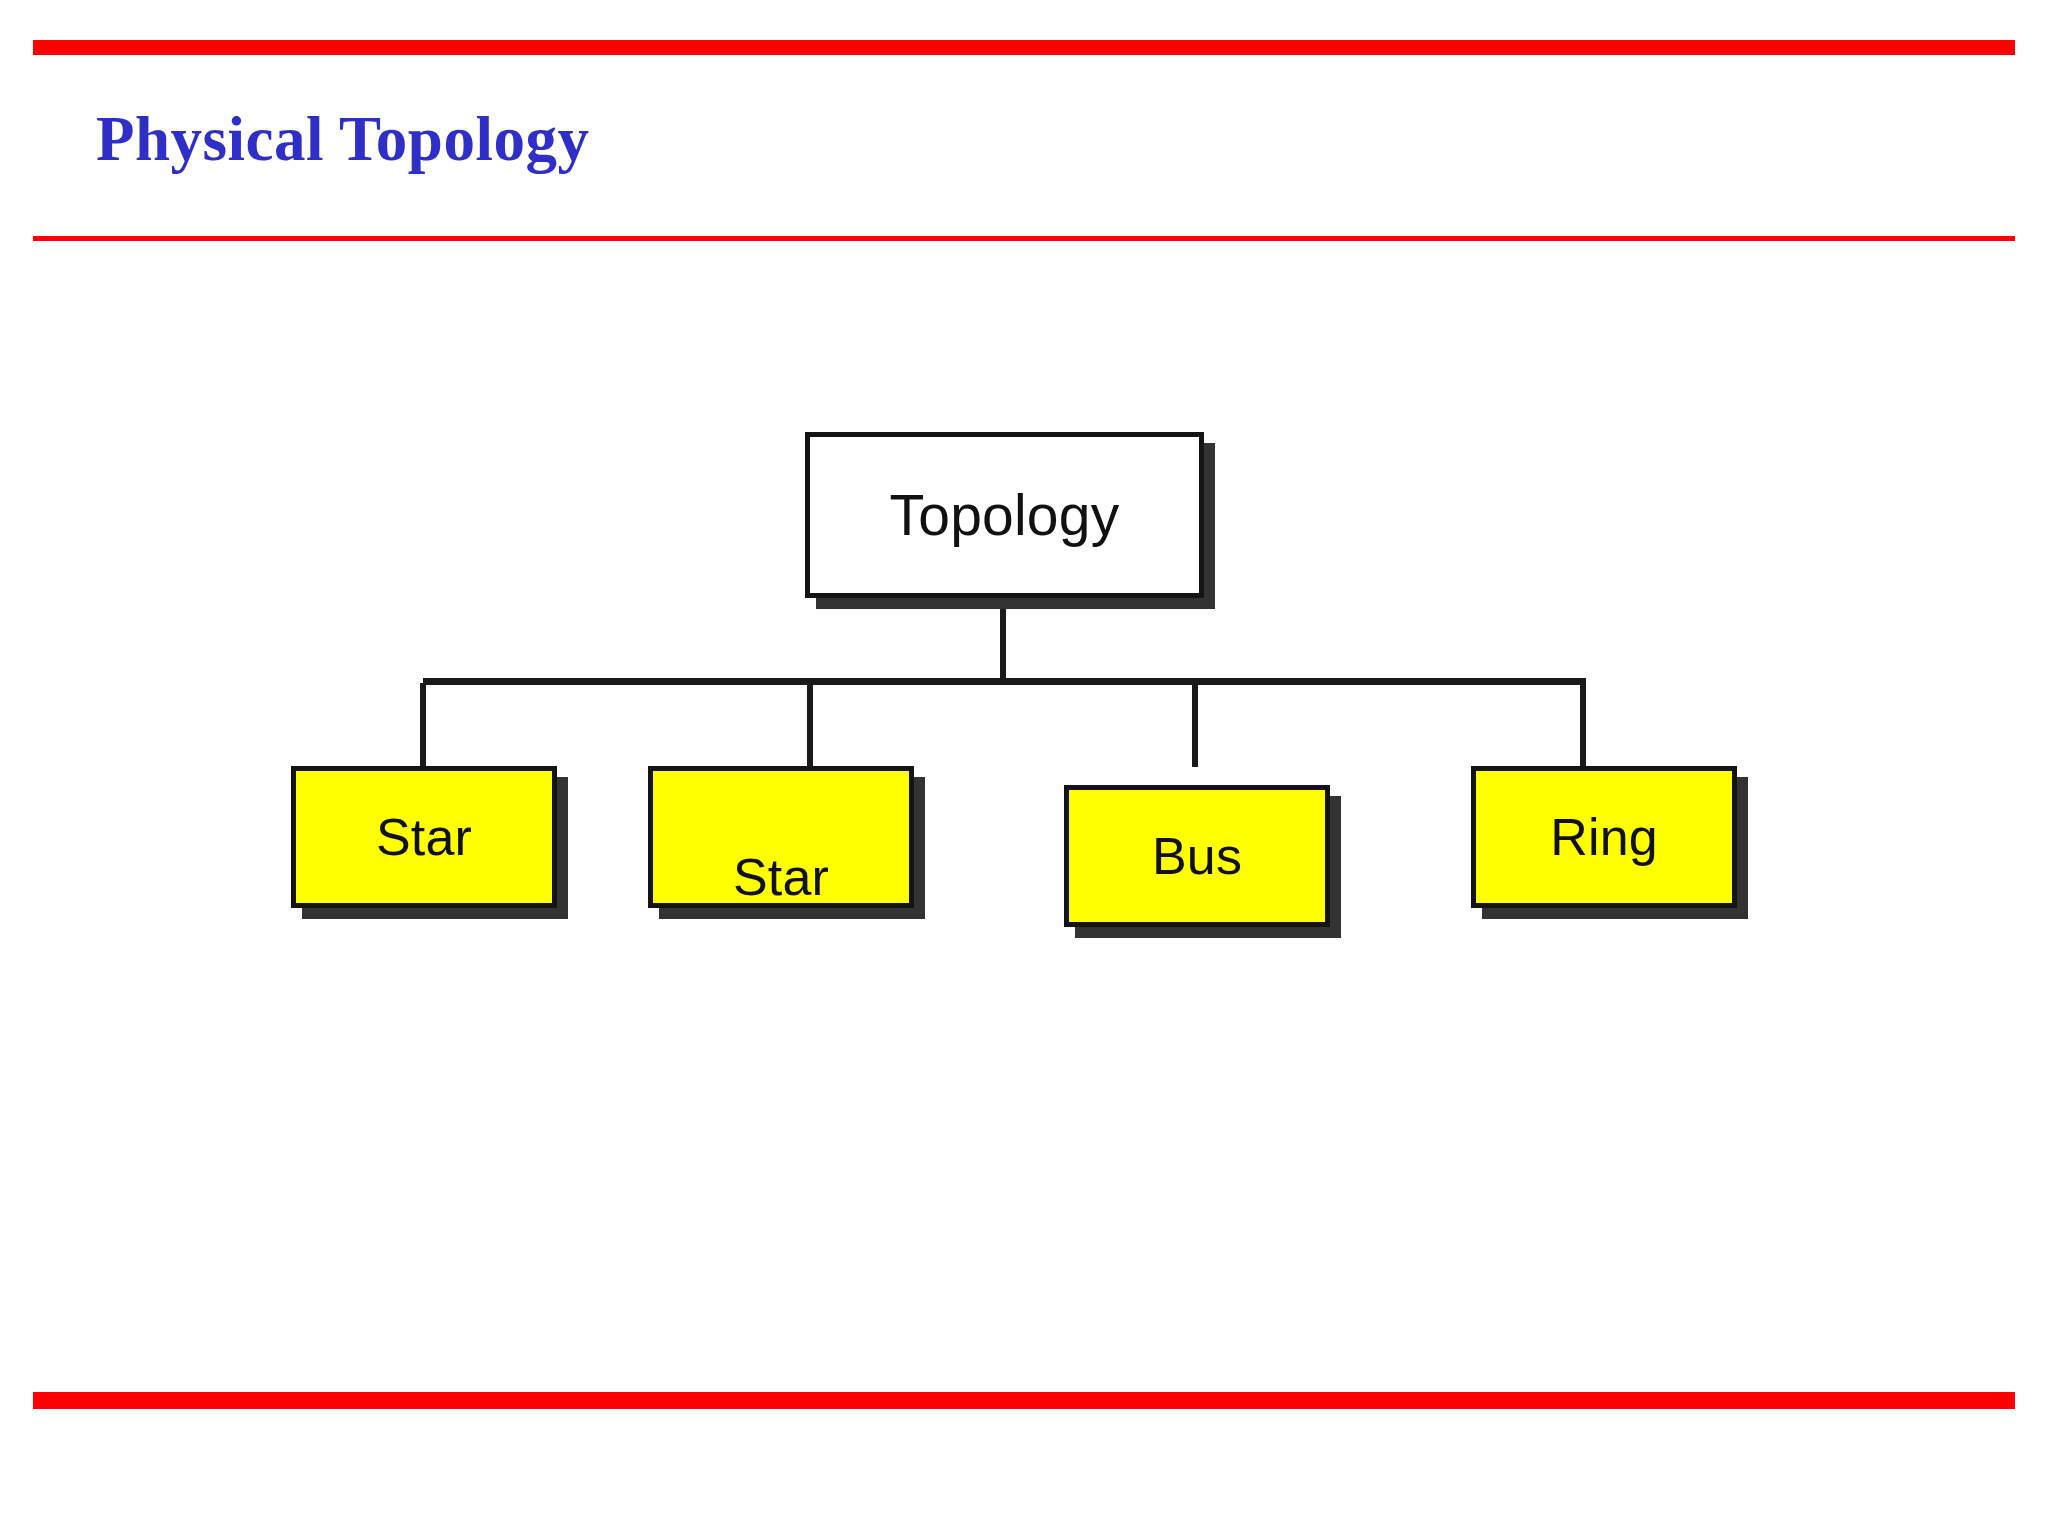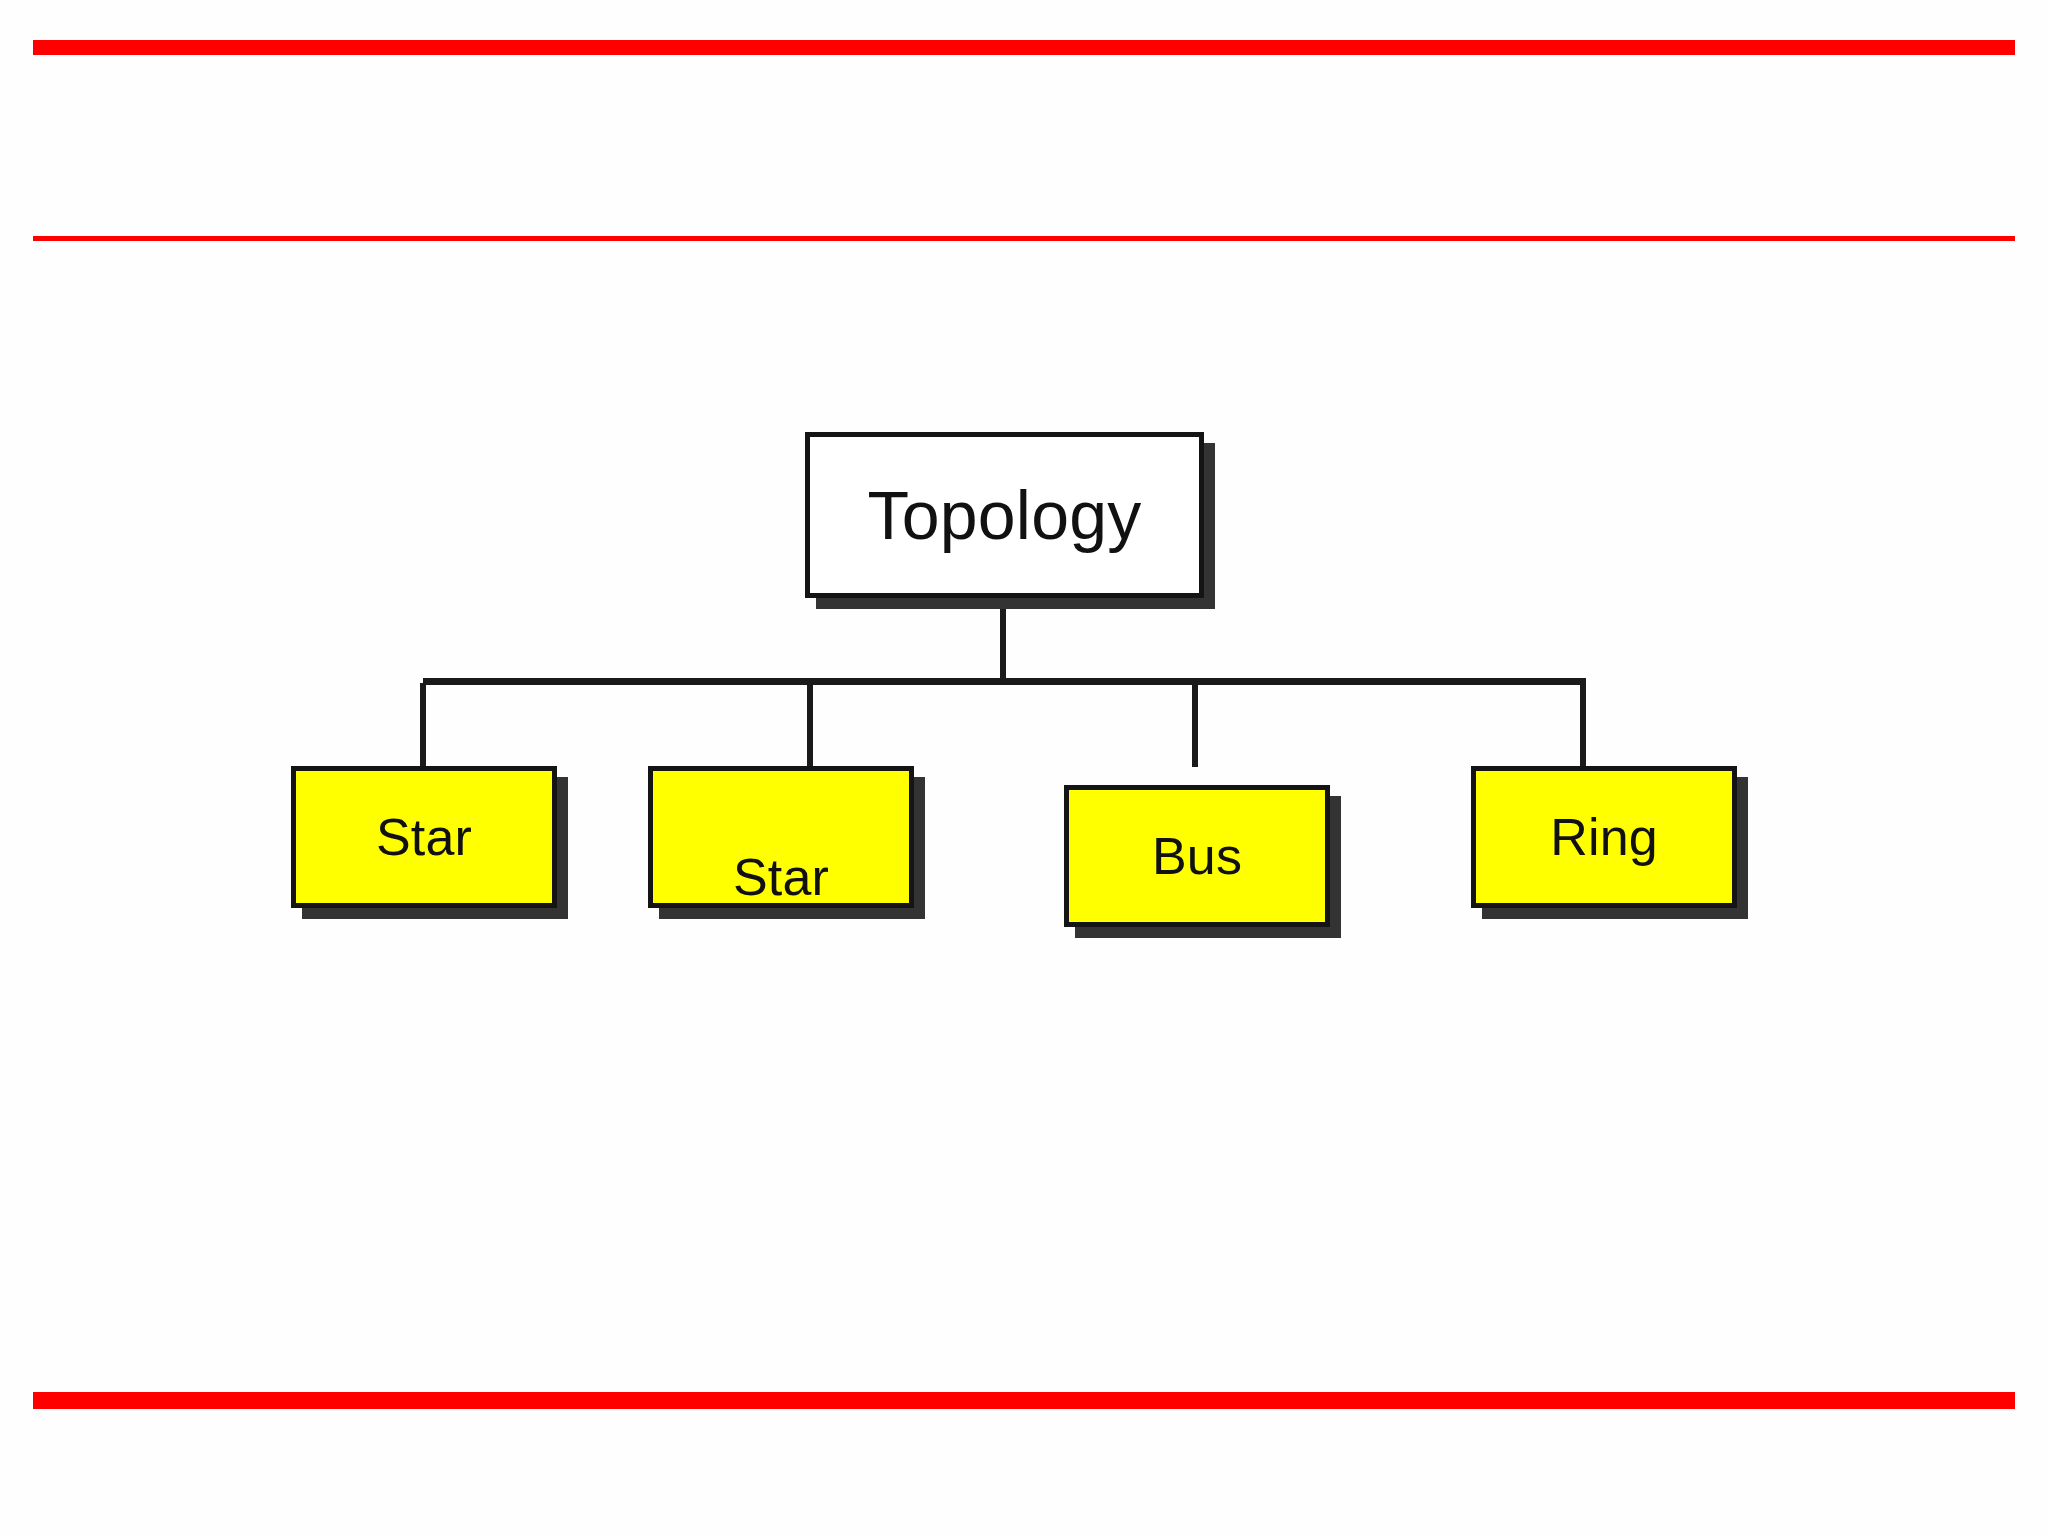--- a/index.html
+++ b/index.html
@@ -75,21 +75,21 @@
     line-height: 1;
     letter-spacing: 0.2px;
   }
 
   #node-topology {
     left: 805px;
     top: 432px;
     width: 399px;
     height: 166px;
     background: #ffffff;
-    font-size: 68px;
+    font-size: 57px;
   }
 
   .node-leaf {
     top: 766px;
     width: 266px;
     height: 142px;
     background: #ffff00;
   }
   #node-mesh { left: 291px; }
   #node-star { left: 648px; align-items: flex-end; }
@@ -100,20 +100,21 @@
 </style>
 </head>
 <body>
 
 <div id="slide">
 
   <div class="rule" id="rule-top"></div>
   <div class="rule" id="rule-mid"></div>
   <div class="rule" id="rule-bottom"></div>
 
+  <div id="page-title">Physical Topology</div>
 
   <div id="topology-diagram">
 
     <div class="connector" id="connector-stem"></div>
     <div class="connector" id="connector-crossbar"></div>
     <div class="connector connector-drop" id="drop-mesh"></div>
     <div class="connector connector-drop" id="drop-star"></div>
     <div class="connector connector-drop" id="drop-bus"></div>
     <div class="connector connector-drop" id="drop-ring"></div>
 

